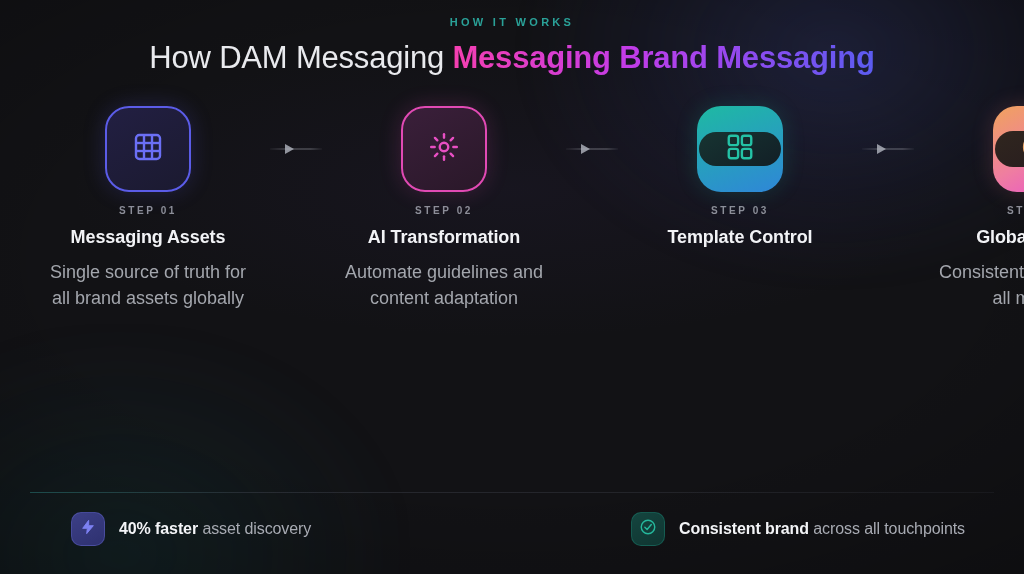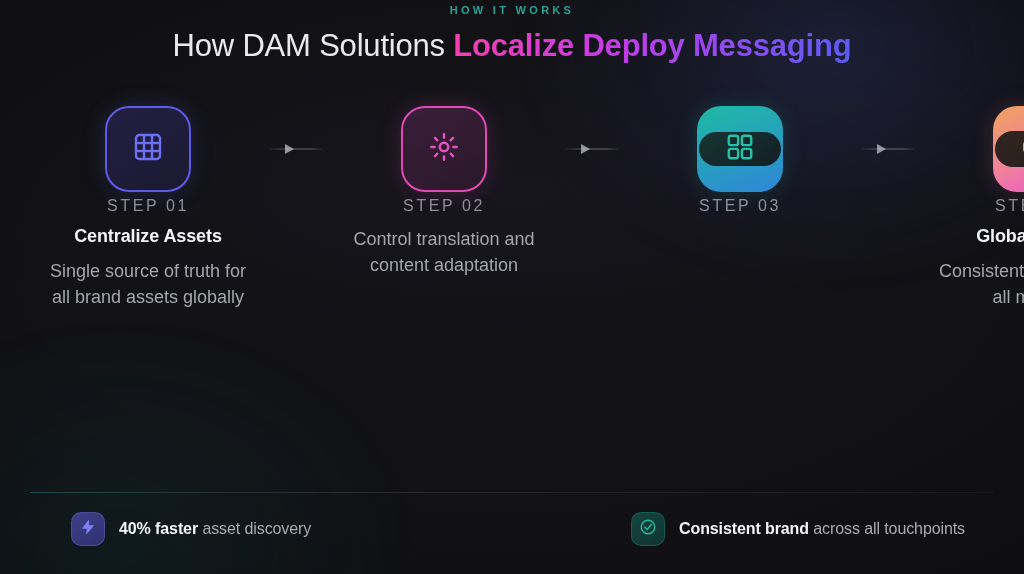--- a/index.html
+++ b/index.html
@@ -43,21 +43,21 @@
   }
   .vignette {
     position:absolute; inset:0;
     background:radial-gradient(ellipse 110% 100% at 50% 45%, rgba(0,0,0,0) 40%, rgba(0,0,0,0.45) 100%);
   }
 
   
   .header { position:absolute; top:0; left:0; right:0; text-align:center; }
 
   .eyebrow {
-    margin-top:4px;
+    margin-top:16px;
     font-size:11px;
     font-weight:bold;
     letter-spacing:3.3px;
     color:#2aa198;
     text-transform:uppercase;
   }
 
   .headline {
     margin-top:12px;
     font-size:31px;
@@ -144,23 +144,23 @@
     display:flex;
   }
   .tile.v4-wrap > .inner {
     flex:1;
     border-radius:22px;
     background:linear-gradient(150deg, #30261f 0%, #261b1e 100%);
     display:flex; align-items:center; justify-content:center;
   }
 
   .step-num {
-    margin-top:5px;
-    font-size:16px;
-    font-weight:normal;
+    margin-top:13px;
+    font-size:10px;
+    font-weight:bold;
     letter-spacing:2.6px;
     color:#8d8f99;
     text-transform:uppercase;
   }
 
   .step-title {
     margin-top:11px;
     font-size:18px;
     font-weight:bold;
     color:#f2f3f6;
@@ -266,40 +266,40 @@
 <div class="bg-layer">
   <div class="glow-tr"></div>
   <div class="glow-bl"></div>
   <div class="glow-center"></div>
   <div class="vignette"></div>
 </div>
 
 <div class="header">
   <div class="eyebrow">HOW IT WORKS</div>
   <div class="headline">
-    <span>How DAM Solutions </span><span class="accent">Localize Deploy Messaging</span>
+    <span>How DAM Messaging </span><span class="accent">Messaging Brand Messaging</span>
   </div>
 </div>
 
 <div class="steps">
 
   <div class="step">
     <div class="tile v1">
       <span>
         <svg width="32" height="32" viewBox="0 0 24 24" fill="none" stroke="#6b6ff5" stroke-width="1.8">
           <rect x="3" y="3" width="18" height="18" rx="2.5"></rect>
           <line x1="9" y1="3" x2="9" y2="21"></line>
           <line x1="15" y1="3" x2="15" y2="21"></line>
           <line x1="3" y1="9" x2="21" y2="9"></line>
           <line x1="3" y1="15" x2="21" y2="15"></line>
         </svg>
       </span>
     </div>
     <div class="step-num">STEP 01</div>
-    <div class="step-title">Centralize Assets</div>
+    <div class="step-title">Messaging Assets</div>
     <div class="step-desc">Single source of truth for all brand assets globally</div>
   </div>
 
   <div class="connector">
     <div class="arrow">
       <div class="bar"></div>
       <div class="head"></div>
     </div>
   </div>
 
@@ -313,21 +313,22 @@
           <line x1="2.4" y1="12" x2="5" y2="12"></line>
           <line x1="19" y1="12" x2="21.6" y2="12"></line>
           <line x1="5.2" y1="5.2" x2="7" y2="7"></line>
           <line x1="17" y1="17" x2="18.8" y2="18.8"></line>
           <line x1="5.2" y1="18.8" x2="7" y2="17"></line>
           <line x1="17" y1="7" x2="18.8" y2="5.2"></line>
         </svg>
       </span>
     </div>
     <div class="step-num">STEP 02</div>
-    <div class="step-desc">Control translation and content adaptation</div>
+    <div class="step-title">AI Transformation</div>
+    <div class="step-desc">Automate guidelines and content adaptation</div>
   </div>
 
   <div class="connector">
     <div class="arrow">
       <div class="bar"></div>
       <div class="head"></div>
     </div>
   </div>
 
   <div class="step">
@@ -337,20 +338,21 @@
           <svg width="30" height="30" viewBox="0 0 24 24" fill="none" stroke="#24c2a6" stroke-width="1.9">
             <rect x="3" y="3" width="7.5" height="7.5" rx="1.8"></rect>
             <rect x="13.5" y="3" width="7.5" height="7.5" rx="1.8"></rect>
             <rect x="3" y="13.5" width="7.5" height="7.5" rx="1.8"></rect>
             <rect x="13.5" y="13.5" width="7.5" height="7.5" rx="1.8"></rect>
           </svg>
         </span>
       </div>
     </div>
     <div class="step-num">STEP 03</div>
+    <div class="step-title">Template Control</div>
   </div>
 
   <div class="connector">
     <div class="arrow">
       <div class="bar"></div>
       <div class="head"></div>
     </div>
   </div>
 
   <div class="step">

